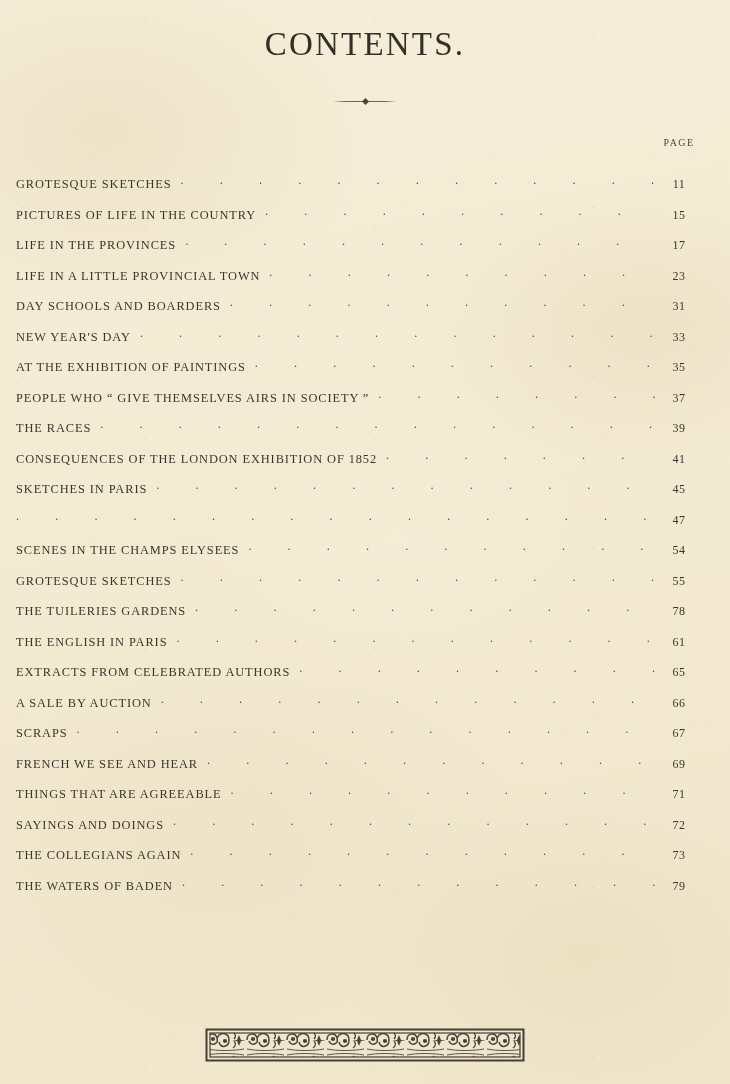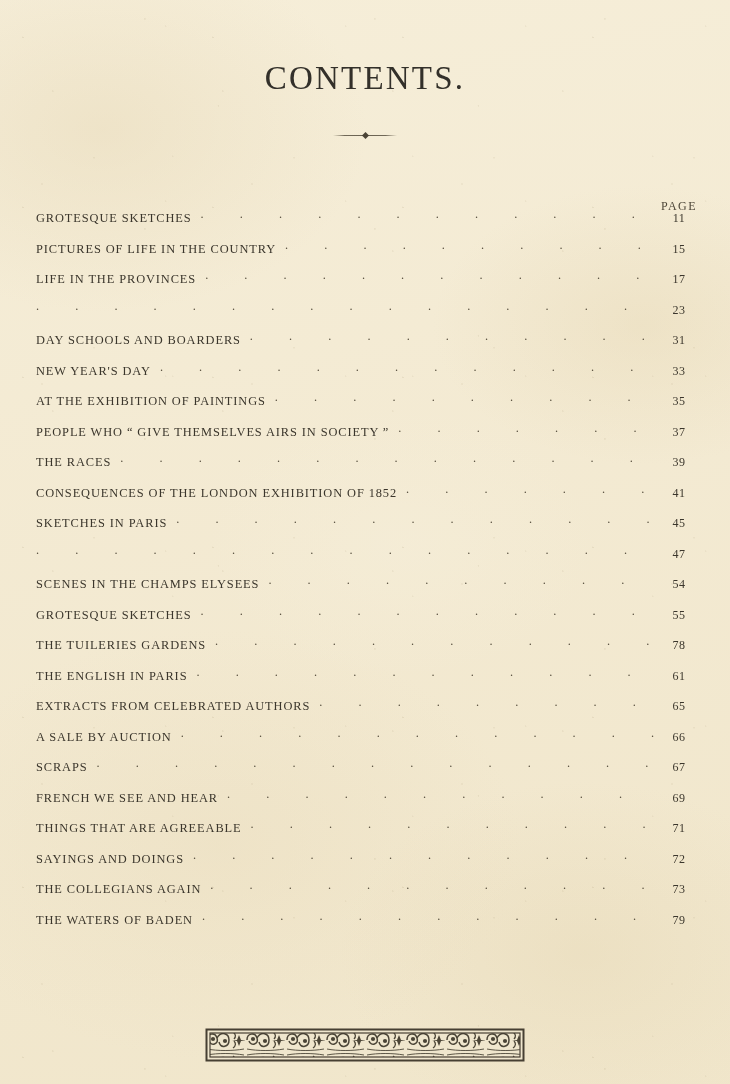--- a/index.html
+++ b/index.html
@@ -52,21 +52,21 @@
   .page {
     position: relative;
     z-index: 2;
     width: 730px;
     height: 1084px;
   }
 
   
   .title-block {
     text-align: center;
-    padding-top: 62px;
+    padding-top: 28px;
   }
   .contents-title {
     font-family: "Liberation Serif", serif;
     font-size: 33px;
     letter-spacing: 2.2px;
     color: #33302a;
     font-weight: 400;
     line-height: 1;
   }
 
@@ -107,30 +107,29 @@
     position: relative;
     height: 18px;
     margin-top: 30px;
   }
   .page-label {
     position: absolute;
     right: 28px;
     top: 0;
     width: 46px;
     text-align: center;
-    font-size: 12px;
+    font-size: 10px;
     letter-spacing: 1.4px;
     color: #4e4739;
-    margin-top: 28px;
   }
 
   
   .toc {
     margin: 4px 0 0 0;
-    padding: 0 28px 0 36px;
+    padding: 0 28px 0 16px;
     list-style: none;
   }
   .toc-entry {
     display: flex;
     align-items: baseline;
     height: 30.5px;
     white-space: nowrap;
   }
   .entry-title {
     font-size: 12.4px;
@@ -208,20 +207,21 @@
         <span class="entry-title">PICTURES OF LIFE IN THE COUNTRY</span>
         <span class="leaders"></span>
         <span class="entry-page">15</span>
       </li>
       <li class="toc-entry">
         <span class="entry-title">LIFE IN THE PROVINCES</span>
         <span class="leaders"></span>
         <span class="entry-page">17</span>
       </li>
       <li class="toc-entry">
+        <span class="entry-title">LIFE IN A LITTLE PROVINCIAL TOWN</span>
         <span class="leaders"></span>
         <span class="entry-page">23</span>
       </li>
       <li class="toc-entry">
         <span class="entry-title">DAY SCHOOLS AND BOARDERS</span>
         <span class="leaders"></span>
         <span class="entry-page">31</span>
       </li>
       <li class="toc-entry">
         <span class="entry-title">NEW YEAR'S DAY</span>

